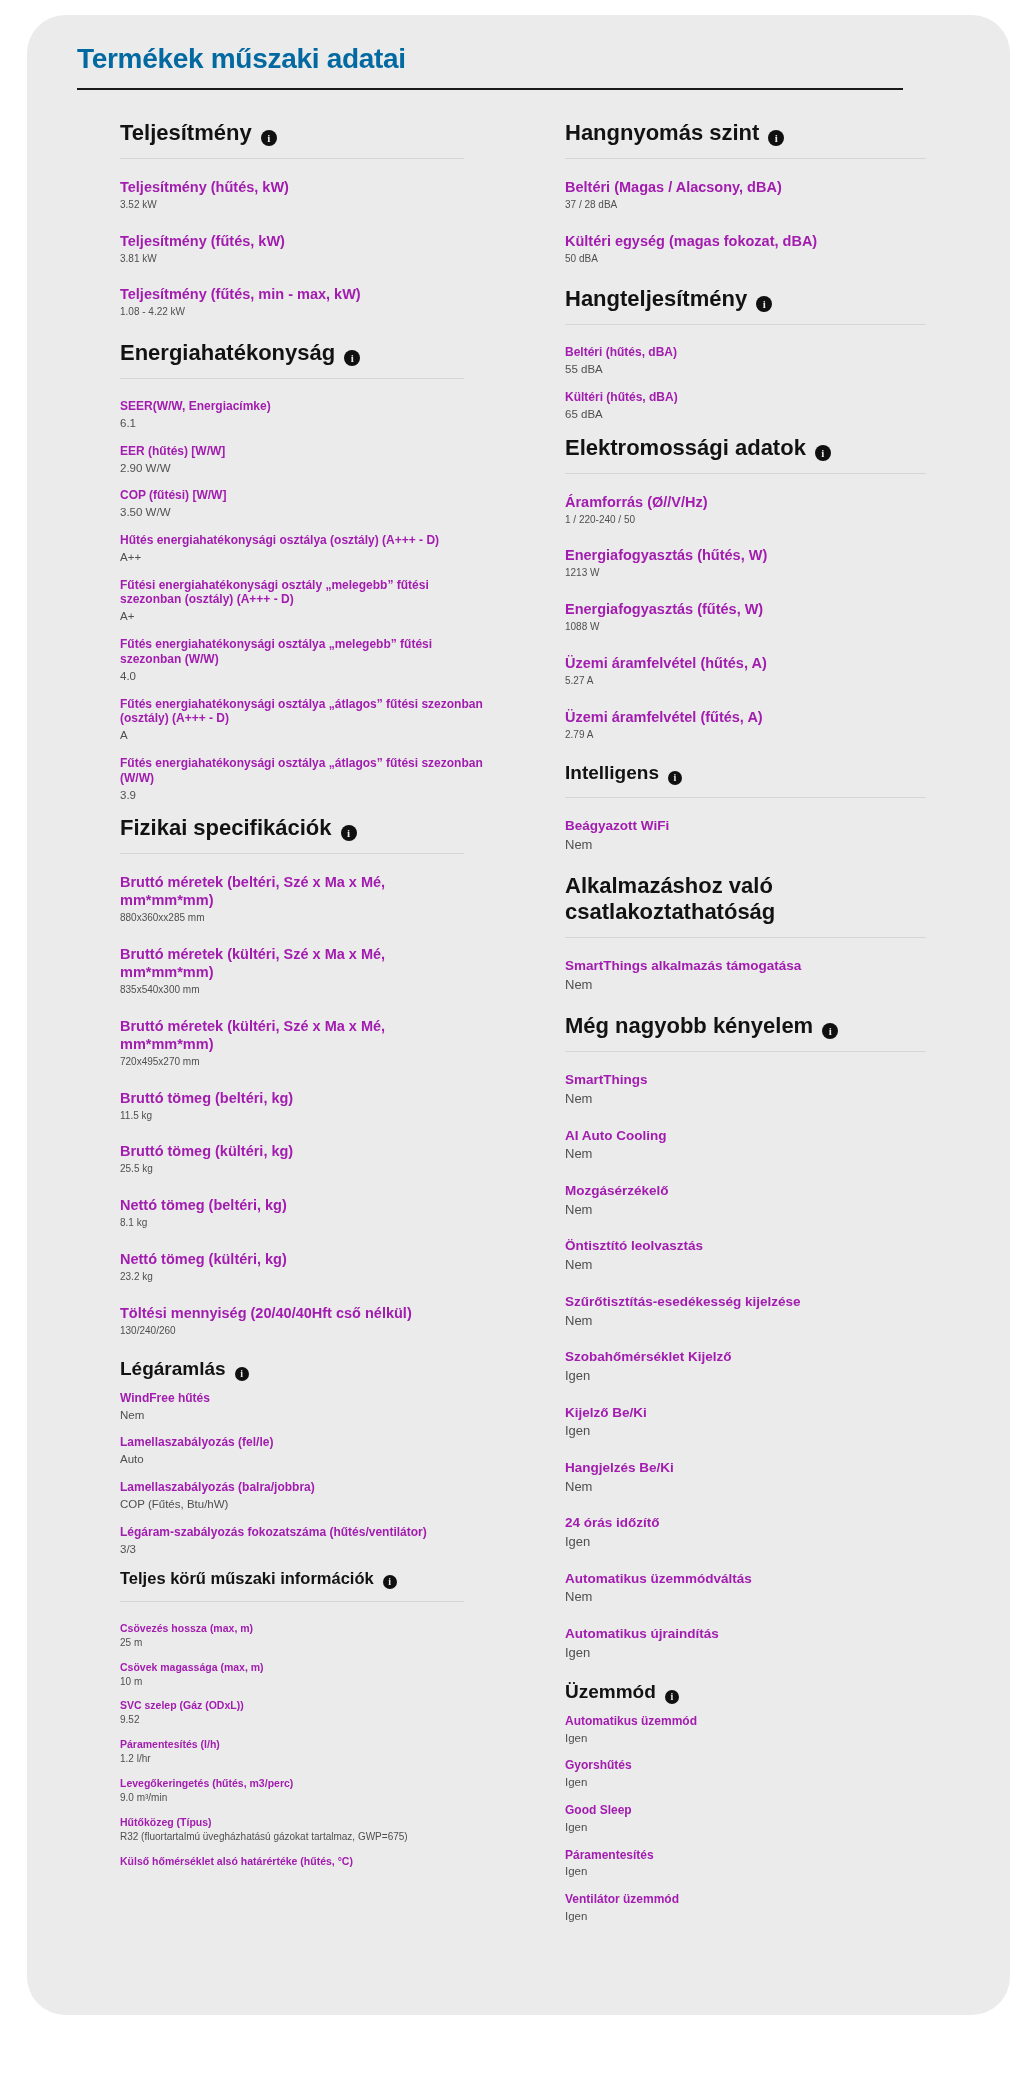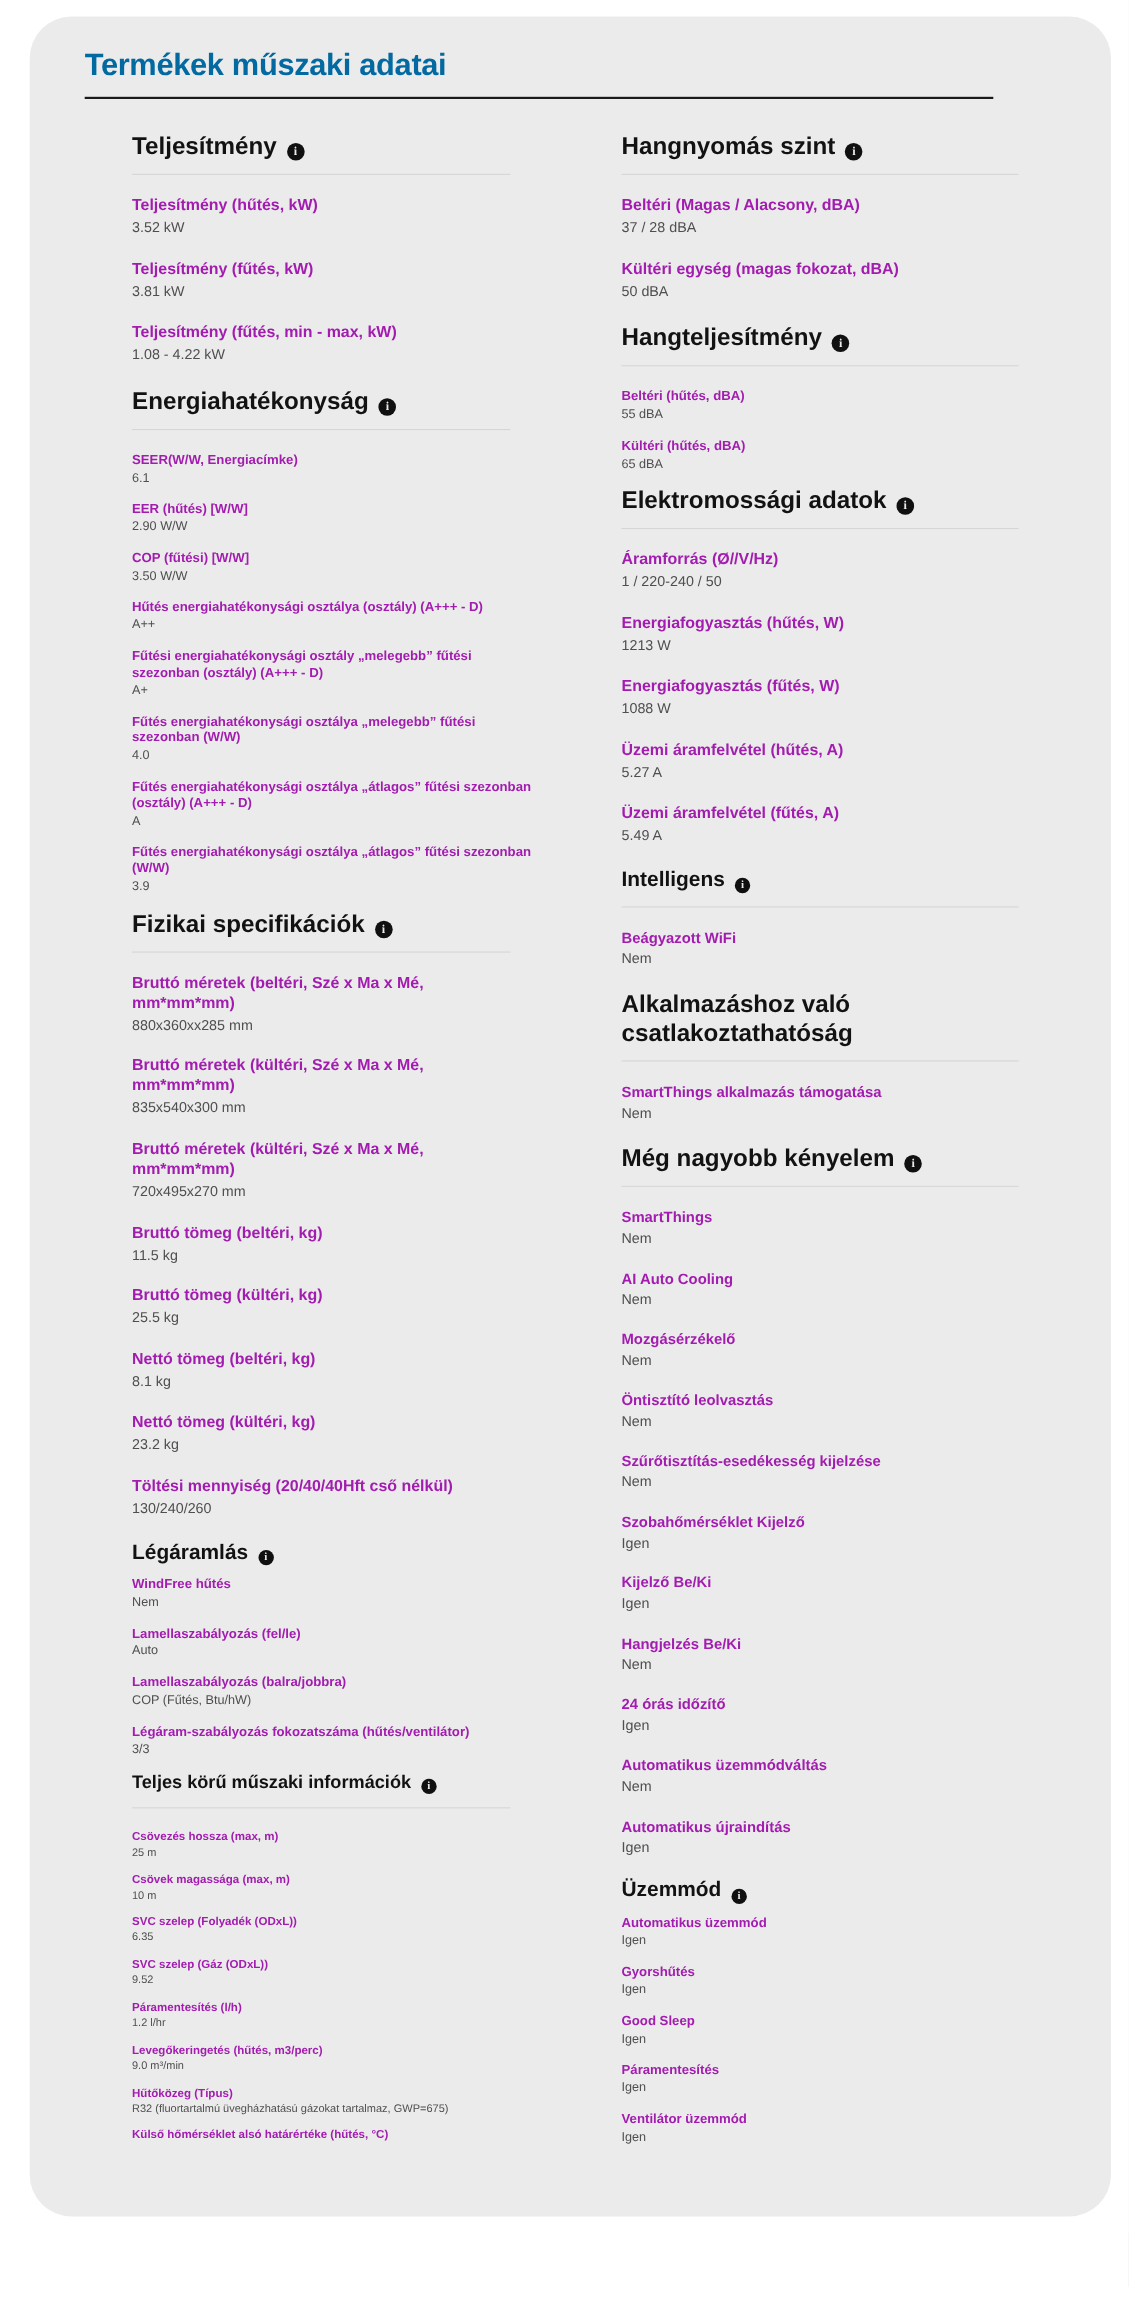--- a/index.html
+++ b/index.html
@@ -37,21 +37,21 @@
     font-size:11px;font-weight:700;font-family:"Liberation Serif",serif;
     cursor:pointer;user-select:none;
   }
   .h-md .info,.h-sm .info{width:14px;height:14px;font-size:10px;}
   .sec-rule{height:1px;background:#d6d6d6;width:86%;margin:12px 0 20px 0;}
 
   .item{margin-bottom:22px;}
   .label{font-weight:700;color:#a21caf;line-height:1.24;}
   .value{color:#4f4f4f;line-height:1.28;margin-top:2px;font-weight:400;}
   .i-lg .label{font-size:14.5px;max-width:345px;}
-  .i-lg .value{font-size:13px;}
+  .i-lg .value{font-size:10px;}
   .i-lg .item{margin-bottom:21px;}
   .i-md .label{font-size:13.5px;max-width:385px;}
   .i-md .value{font-size:13px;}
   .i-md .item{margin-bottom:20px;}
   .i-sm .label{font-size:12px;max-width:370px;}
   .i-sm .value{font-size:11.5px;}
   .i-sm .item{margin-bottom:13px;}
   .i-xs .label{font-size:10.5px;max-width:370px;}
   .i-xs .value{font-size:10px;}
   .i-xs .item{margin-bottom:11px;}
@@ -228,24 +228,20 @@
   <div class="item">
     <div class="label">Csövezés hossza (max, m)</div>
     <div class="value">25 m</div>
   </div>
 
   <div class="item">
     <div class="label">Csövek magassága (max, m)</div>
     <div class="value">10 m</div>
   </div>
 
-  <div class="item">
-    <div class="label">SVC szelep (Folyadék (ODxL))</div>
-    <div class="value">6.35</div>
-  </div>
 
   <div class="item">
     <div class="label">SVC szelep (Gáz (ODxL))</div>
     <div class="value">9.52</div>
   </div>
 
   <div class="item">
     <div class="label">Páramentesítés (l/h)</div>
     <div class="value">1.2 l/hr</div>
   </div>
@@ -329,21 +325,21 @@
     <div class="value">1088 W</div>
   </div>
 
   <div class="item">
     <div class="label">Üzemi áramfelvétel (hűtés, A)</div>
     <div class="value">5.27 A</div>
   </div>
 
   <div class="item">
     <div class="label">Üzemi áramfelvétel (fűtés, A)</div>
-    <div class="value">5.49 A</div>
+    <div class="value">2.79 A</div>
   </div>
 </div>
   </section>
 
   <section class="section h-md i-md">
     <div class="sec-head">
       <h2 class="sec-title">Intelligens</h2>
       <span class="info">i</span>
     </div>
     <div class="sec-rule"></div>

